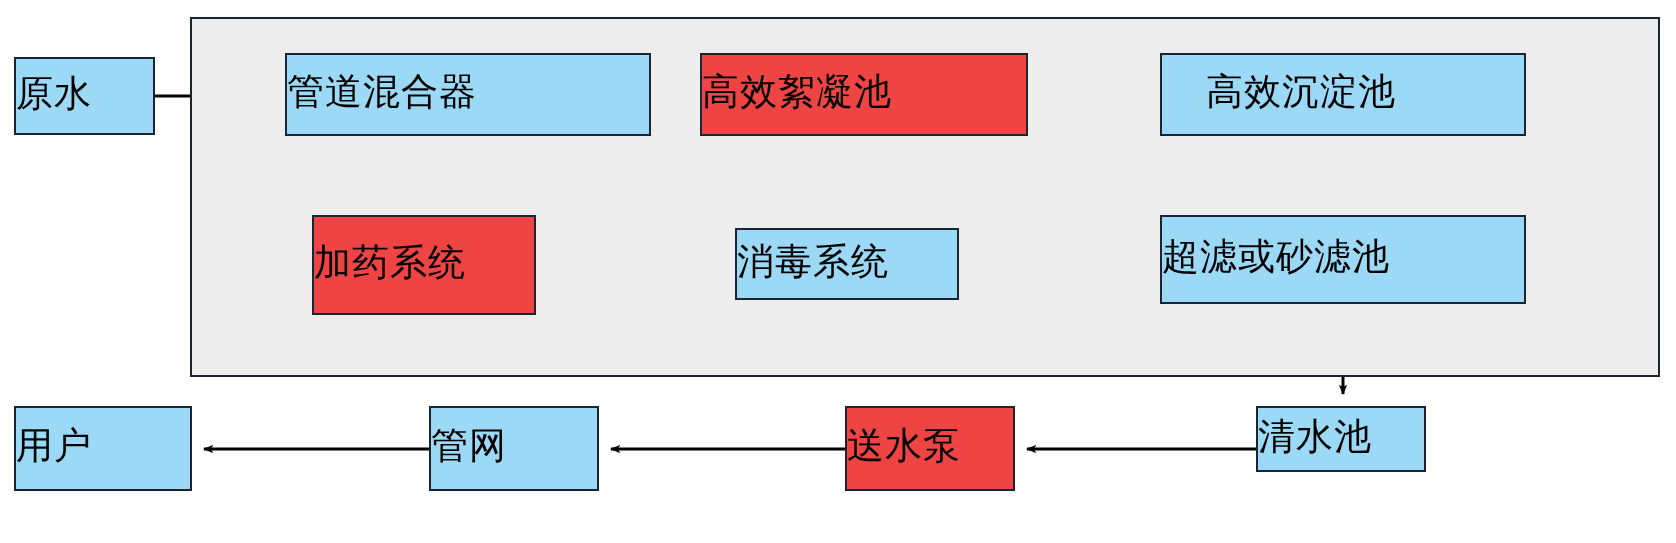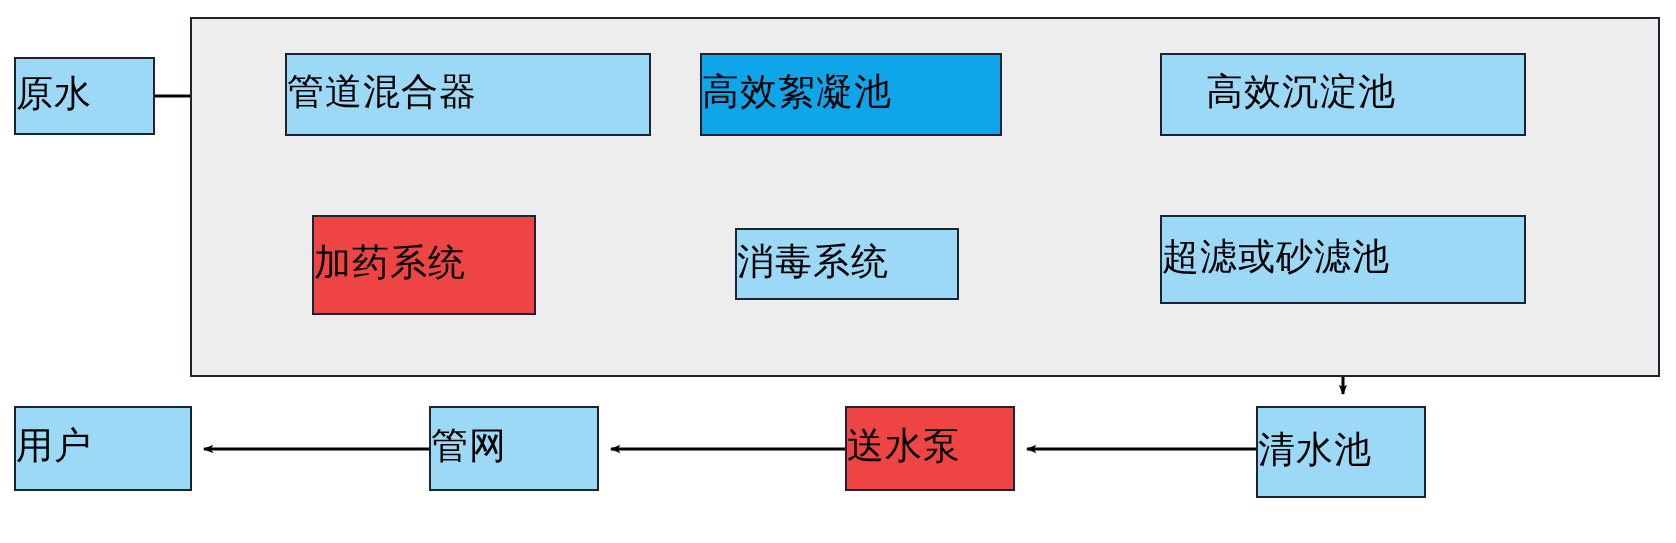--- a/index.html
+++ b/index.html
@@ -95,36 +95,36 @@
     </g>
   </svg>
 
   <div id="nodes-layer">
       <div class="node" style="left: 14px; top: 57px; width: 141px; height: 78px; background: rgb(155, 217, 247); border-color: rgb(27, 36, 48);">
         <span class="node-label">原水</span>
       </div>
       <div class="node" style="left: 241px; top: 53px; width: 366px; height: 83px; background: rgb(155, 217, 247); border-color: rgb(27, 36, 48); margin-left: 44px;">
         <span class="node-label">管道混合器</span>
       </div>
-      <div class="node" style="left: 700px; top: 53px; width: 302px; height: 83px; background: #0ea5e9; border-color: rgb(27, 36, 48);">
+      <div class="node" style="left: 700px; top: 53px; width: 328px; height: 83px; background: #ef4444; border-color: rgb(27, 36, 48);">
         <span class="node-label">高效絮凝池</span>
       </div>
       <div class="node" style="left: 1160px; top: 53px; width: 366px; height: 83px; background: rgb(155, 217, 247); border-color: rgb(27, 36, 48); padding-left: 44px;">
         <span class="node-label">高效沉淀池</span>
       </div>
       <div class="node" style="left: 312px; top: 215px; width: 224px; height: 100px; background: #ef4444; border-color: rgb(27, 36, 48);">
         <span class="node-label">加药系统</span>
       </div>
       <div class="node" style="left: 735px; top: 228px; width: 224px; height: 72px; background: rgb(155, 217, 247); border-color: rgb(27, 36, 48);">
         <span class="node-label">消毒系统</span>
       </div>
       <div class="node" style="left: 1160px; top: 215px; width: 366px; height: 89px; background: rgb(155, 217, 247); border-color: rgb(27, 36, 48);">
         <span class="node-label">超滤或砂滤池</span>
       </div>
-      <div class="node" style="left: 1256px; top: 406px; width: 170px; height: 92px; background: rgb(155, 217, 247); border-color: rgb(27, 36, 48);">
+      <div class="node" style="left: 1256px; top: 406px; width: 170px; height: 66px; background: rgb(155, 217, 247); border-color: rgb(27, 36, 48);">
         <span class="node-label">清水池</span>
       </div>
       <div class="node" style="left: 845px; top: 406px; width: 170px; height: 85px; background: #ef4444; border-color: rgb(27, 36, 48);">
         <span class="node-label">送水泵</span>
       </div>
       <div class="node" style="left: 429px; top: 406px; width: 170px; height: 85px; background: rgb(155, 217, 247); border-color: rgb(27, 36, 48);">
         <span class="node-label">管网</span>
       </div>
       <div class="node" style="left: 14px; top: 406px; width: 178px; height: 85px; background: rgb(155, 217, 247); border-color: rgb(27, 36, 48);">
         <span class="node-label">用户</span>

